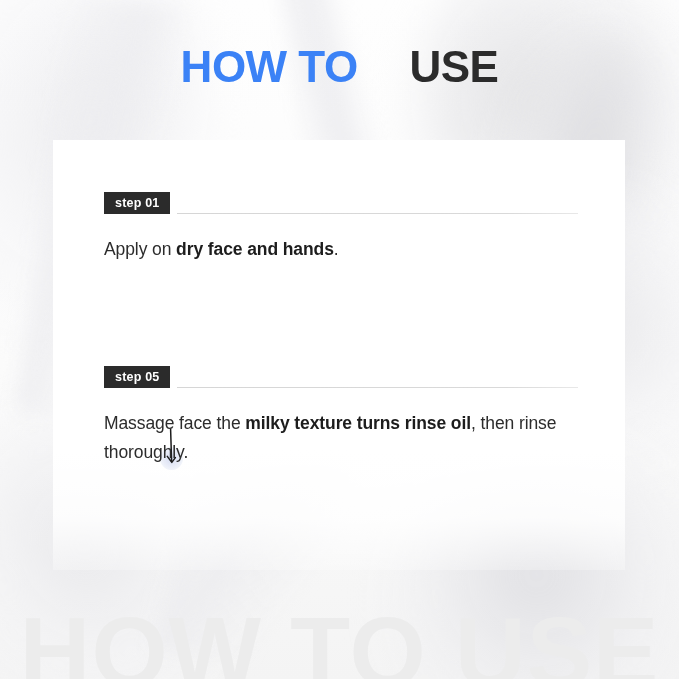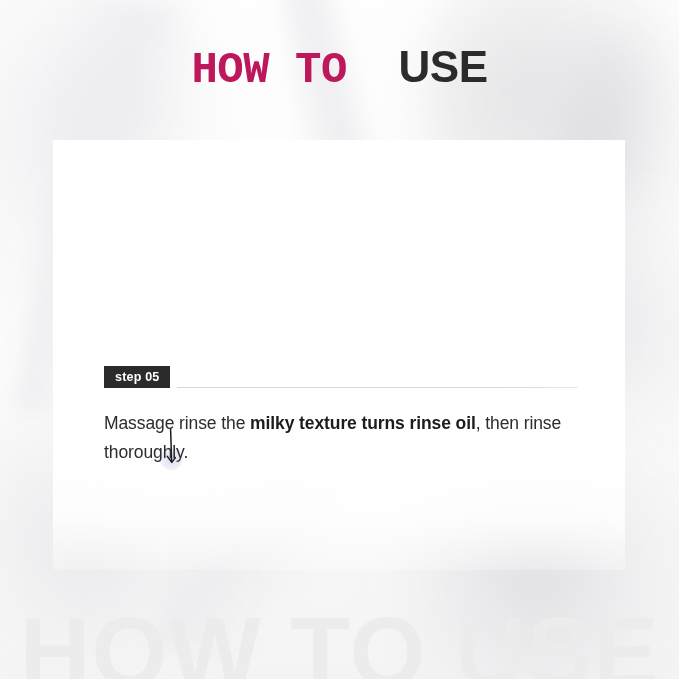--- a/index.html
+++ b/index.html
@@ -146,21 +146,21 @@
     top: 45px;
     left: 0;
     width: 679px;
     text-align: center;
     font-size: 44px;
     font-weight: bold;
     letter-spacing: -0.5px;
     line-height: 1;
     white-space: nowrap;
   }
-  .heading .blue { color: #be185d; font-family: Liberation Mono, monospace; }
+  .heading .blue { color: #3b82f6; }
   .heading .dark { color: #2b2b2b; margin-left: 40px; }
 
   
   .card {
     position: absolute;
     left: 53px;
     top: 140px;
     width: 572px;
     height: 430px;
     background: linear-gradient(180deg,
@@ -258,33 +258,42 @@
   <div class="wisp w3"></div>
 
   <div class="watermark">HOW TO USE</div>
 
   <div class="heading">
     <span class="blue">HOW TO</span><span>&nbsp;</span><span class="dark">USE</span>
   </div>
 
   <div class="card">
 
+    <div class="step-block step-1">
+      <div class="badge-row">
+        <span class="badge">step 01</span>
+        <div class="rule"></div>
+      </div>
+      <div class="step-text">
+        <span>Apply on </span><b>dry face and hands</b><span>.</span>
+      </div>
+    </div>
 
     <div class="arrow-wrap">
       <div class="arrow-halo"></div>
       <svg class="arrow-svg" width="32" height="46" viewBox="0 0 32 46" aria-hidden="true">
         <path d="M13.6 3 L14.6 35.5" stroke="#1c1c1c" stroke-width="1.5" fill="none" stroke-linecap="round"></path>
         <path d="M10.3 30.4 L14.8 36.4 L18.4 31.6" stroke="#1c1c1c" stroke-width="1.5" fill="none" stroke-linecap="round" stroke-linejoin="round"></path>
       </svg>
     </div>
 
     <div class="step-block step-2">
       <div class="badge-row">
         <span class="badge">step 05</span>
         <div class="rule"></div>
       </div>
       <div class="step-text">
-        <span>Massage rinse the </span><b>milky texture turns rinse oil</b><span>, then rinse thoroughly.</span>
+        <span>Massage face the </span><b>milky texture turns rinse oil</b><span>, then rinse thoroughly.</span>
       </div>
     </div>
 
   </div>
 </div>
 
 </body></html>

